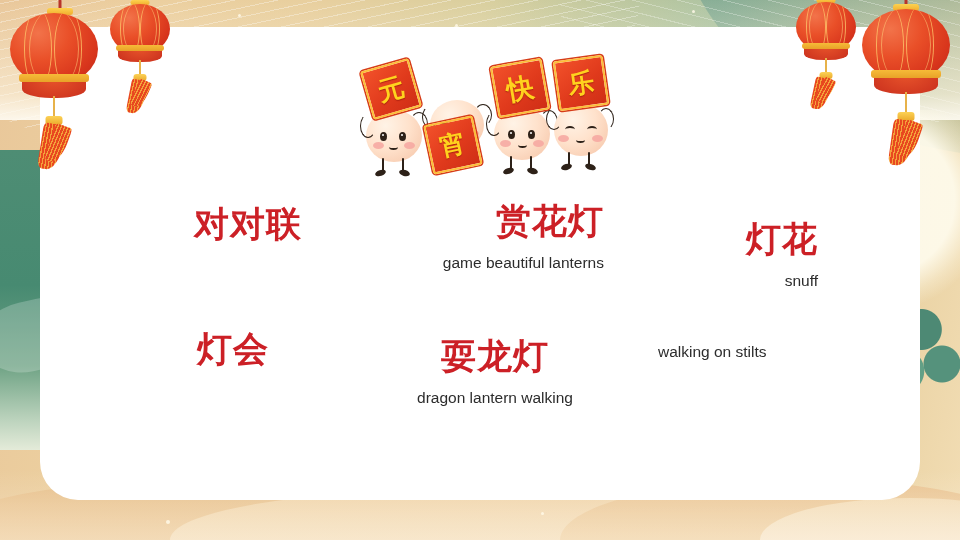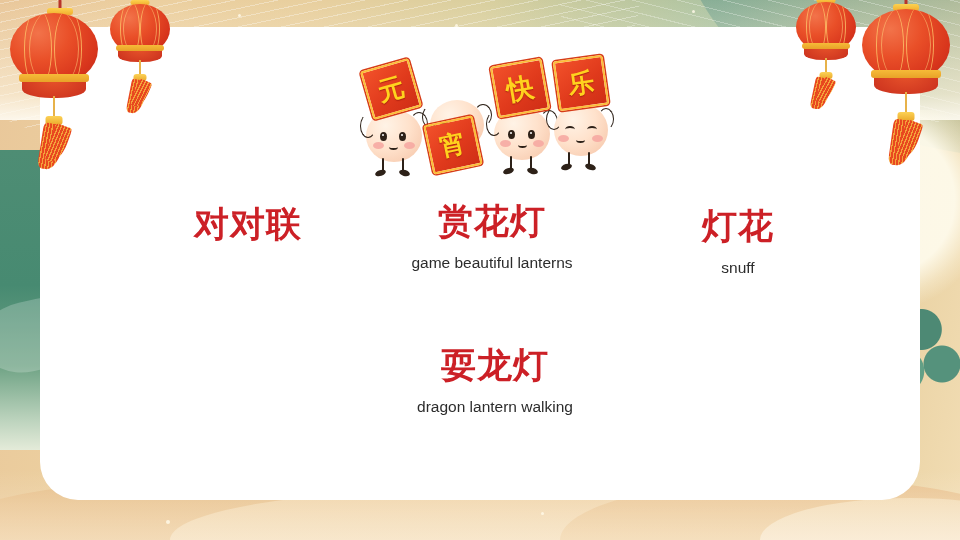--- a/index.html
+++ b/index.html
@@ -392,36 +392,38 @@
       <span style="font-size:26px;">乐</span>
     </div>
   </div>
 
   <div class="grid">
 
     <div class="row">
       <div class="cell" style="left:48px; top:0; width:200px;">
         <div class="cn">对对联</div>
       </div>
-      <div class="cell" style="left:292px; top:-3px; width:200px;">
+      <div class="cell" style="left:304px; top:-3px; width:200px;text-align:right;">
         <div class="cn">赏花灯</div>
         <div class="en">game beautiful lanterns</div>
       </div>
-      <div class="cell" style="left:558px; top:2px; width:160px; text-align:center;">
+      <div class="cell" style="left:558px; top:15px; width:160px; text-align:right;">
         <div class="cn">灯花</div>
         <div class="en">snuff</div>
       </div>
     </div>
 
     <div class="row">
       <div class="cell" style="left:38px; top:0; width:190px;">
-      </div>
-      <div class="cell" style="left:295px; top:16px; width:200px;">
+        <div class="cn">灯会</div>
+      </div>
+      <div class="cell" style="left:295px; top:7px; width:200px;">
         <div class="cn">耍龙灯</div>
         <div class="en">dragon lantern walking</div>
       </div>
       <div class="cell" style="left:558px; top:0; width:180px; text-align:left;">
+        <div class="en">walking on stilts</div>
       </div>
     </div>
 
   </div>
 
 </div>
 
 </body></html>

